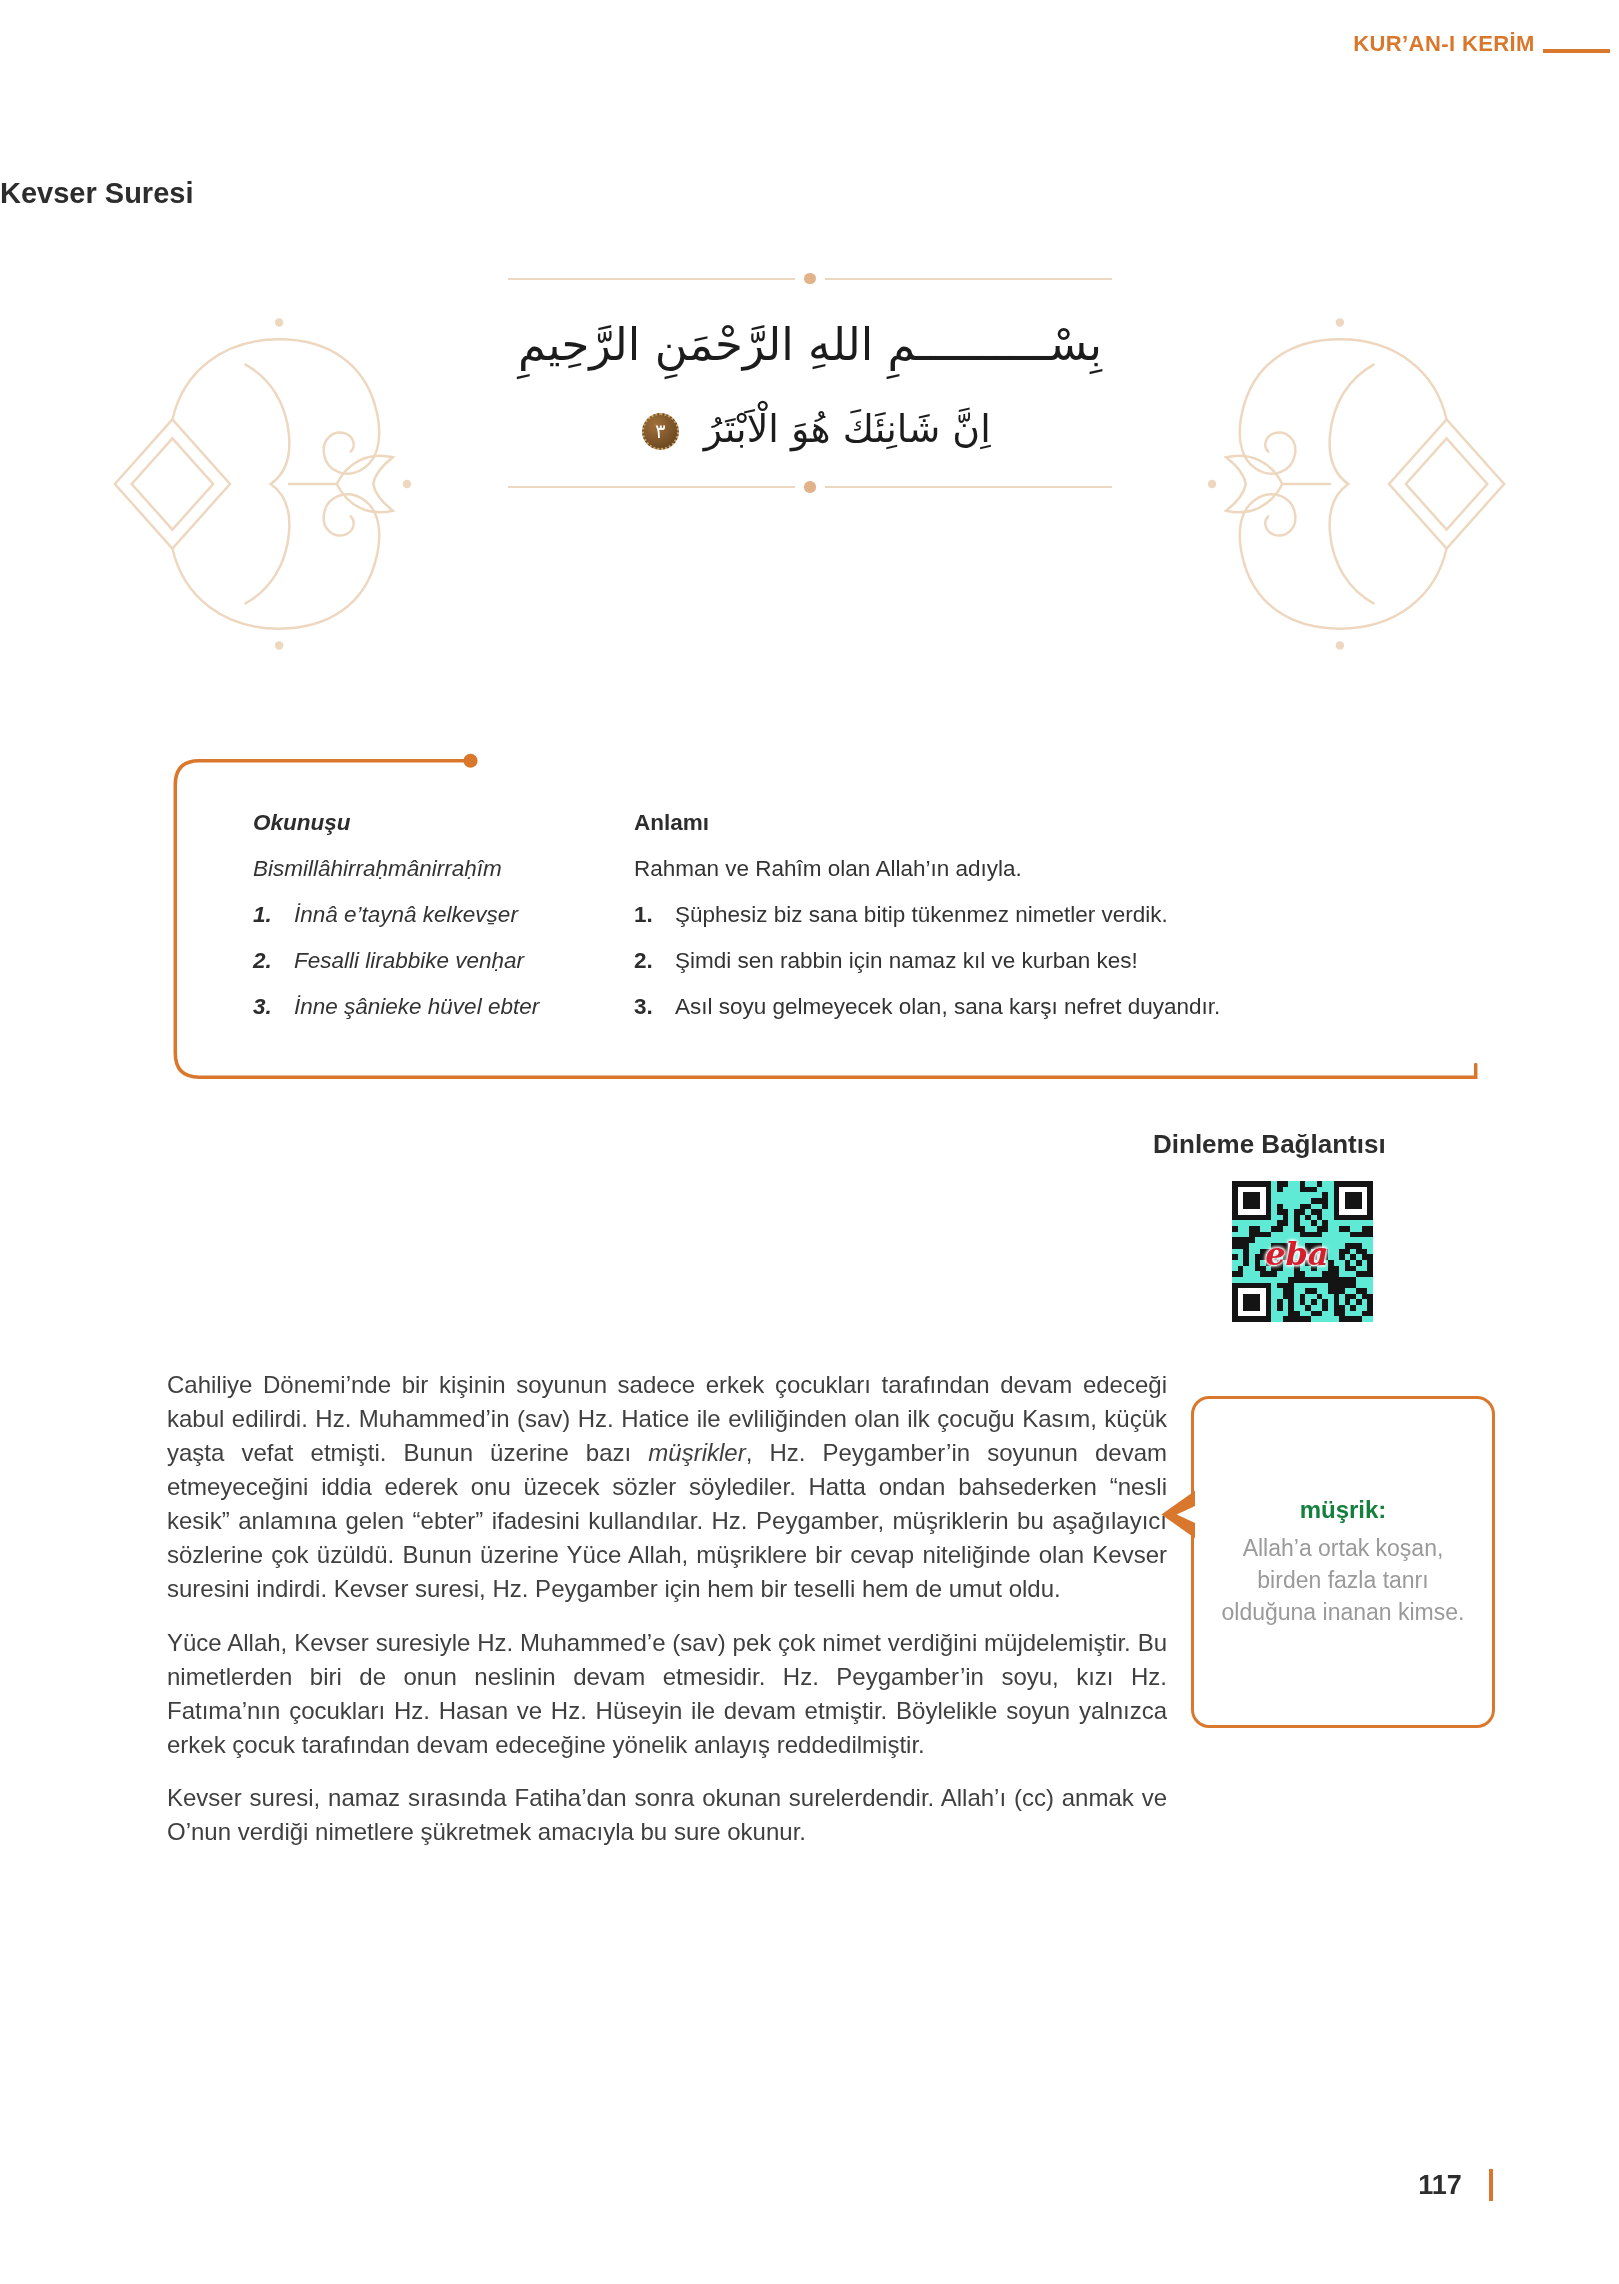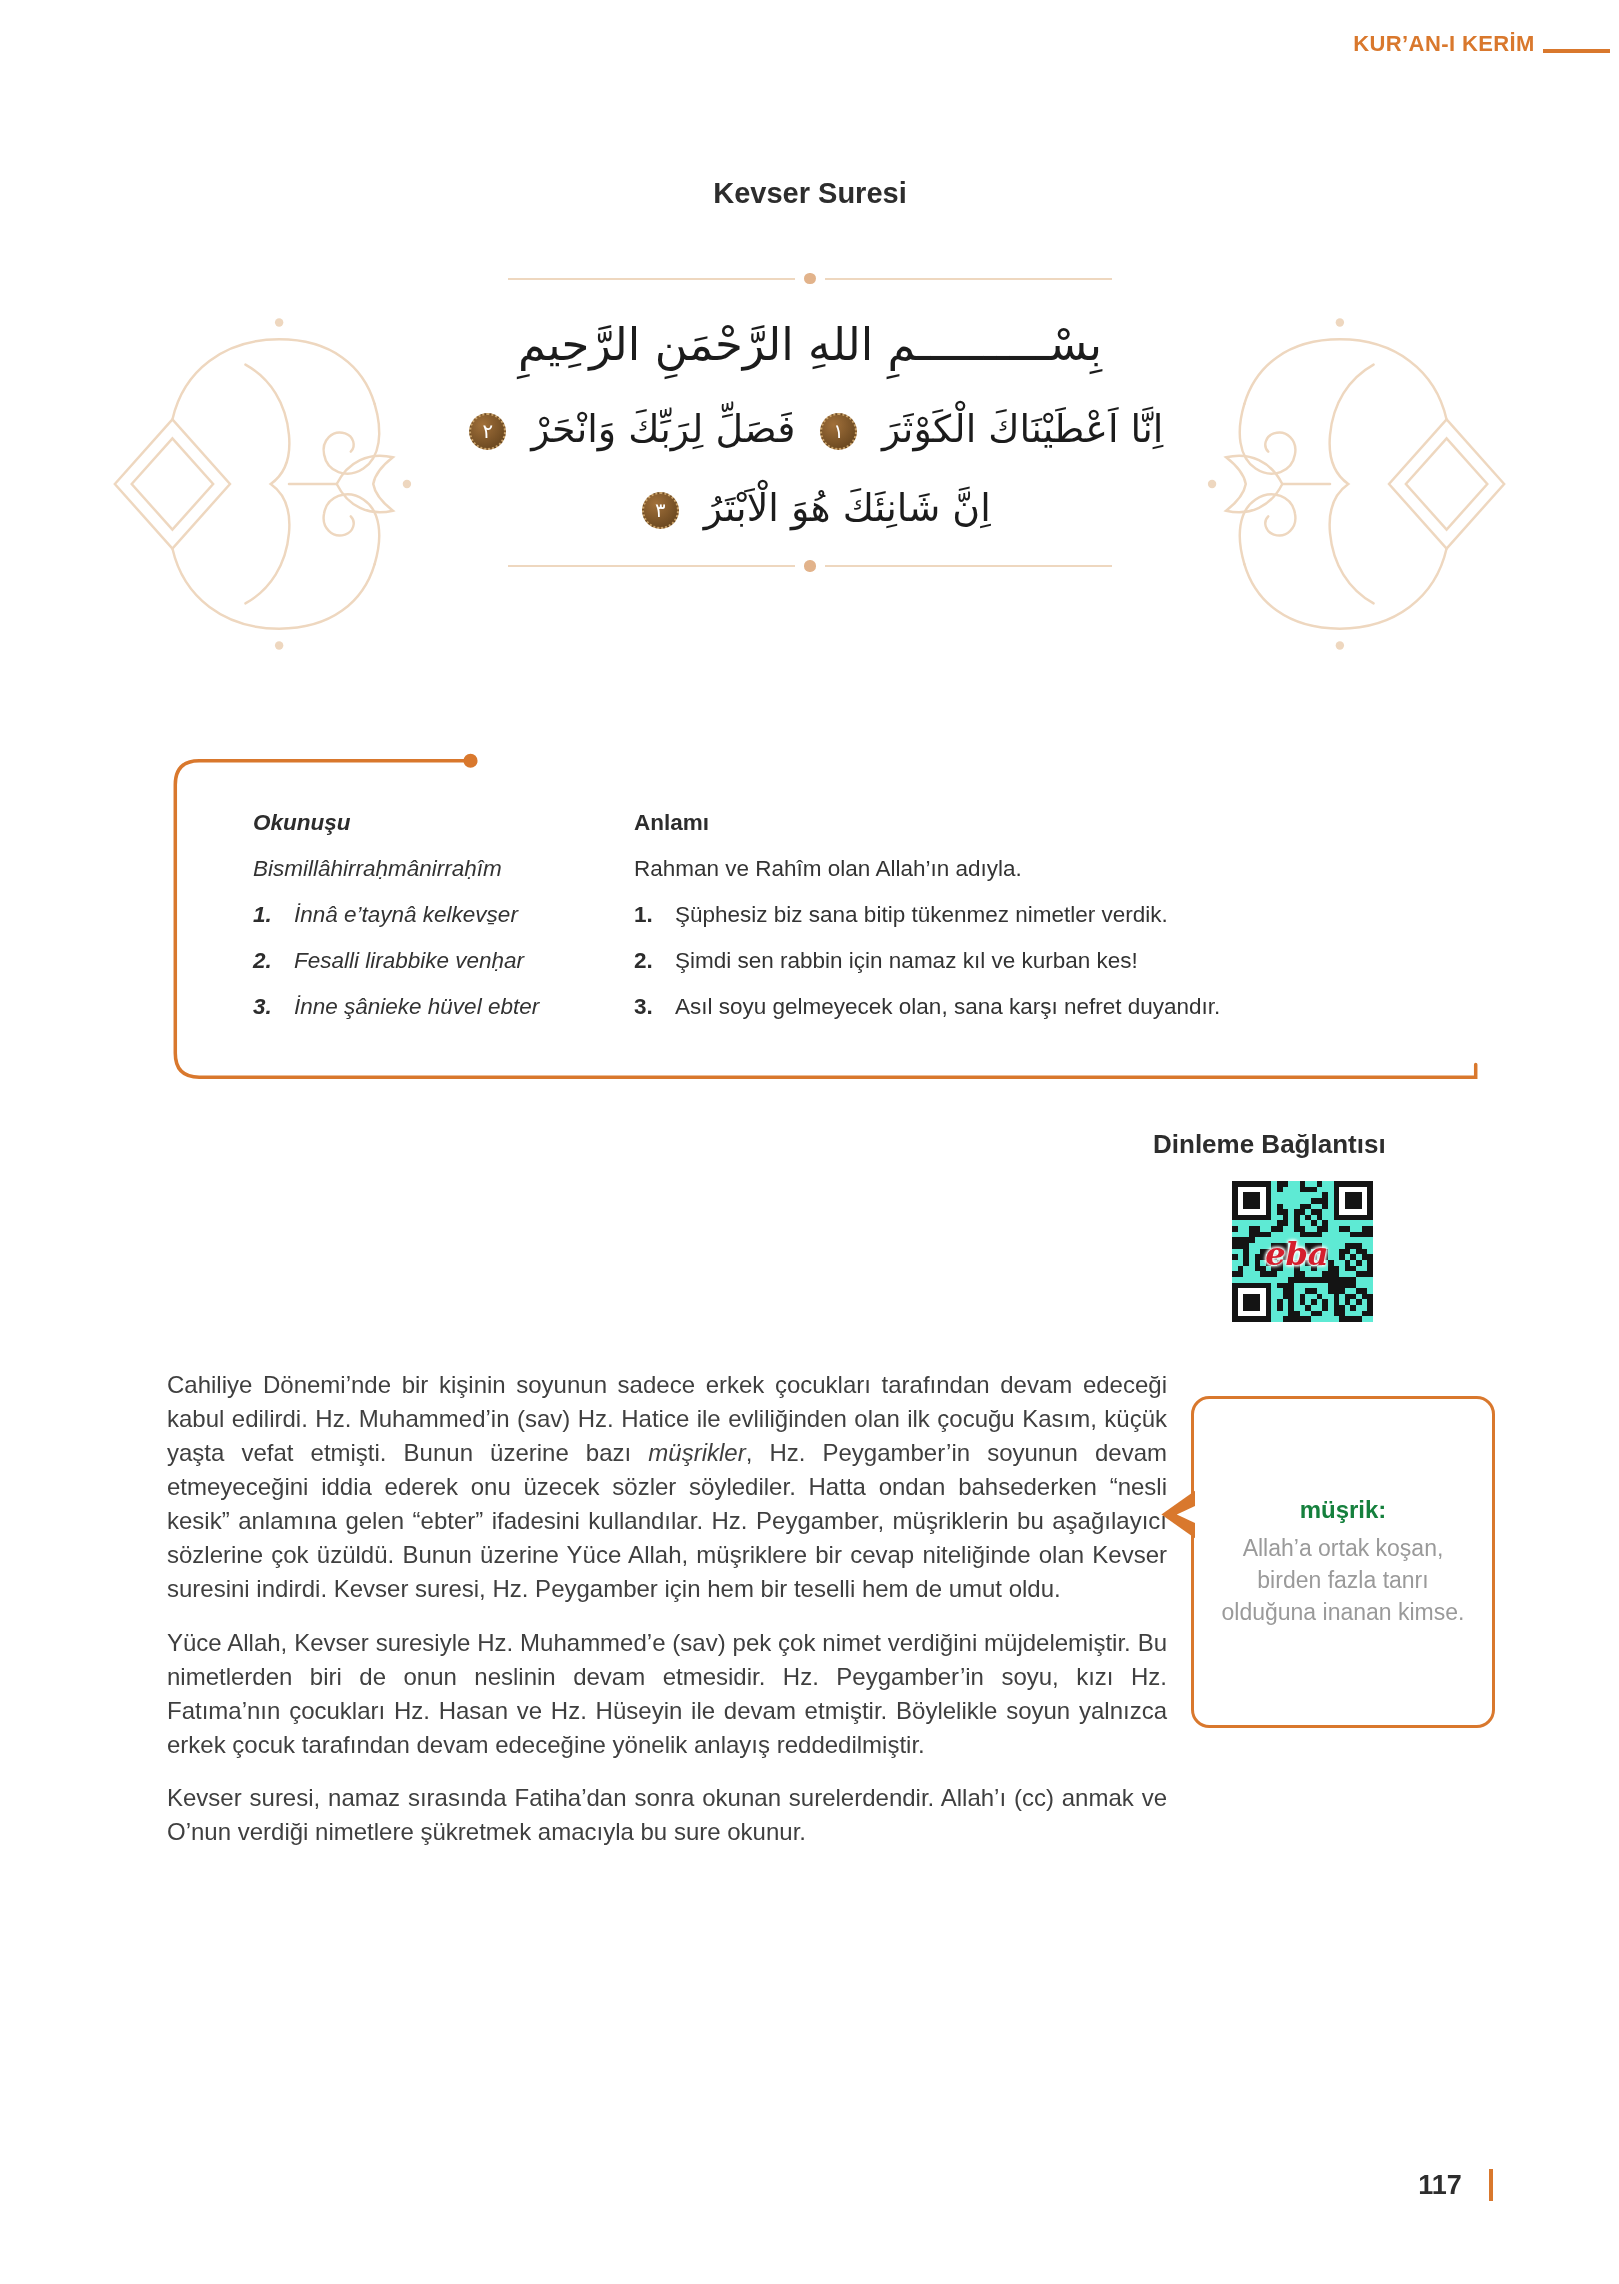--- a/index.html
+++ b/index.html
@@ -12,21 +12,21 @@
   *{box-sizing:border-box;margin:0;padding:0;}
   html,body{background:#ffffff;}
   body{font-family:"Liberation Sans","DejaVu Sans",sans-serif;color:var(--text);}
   .page{position:relative;width:1620px;height:2284px;background:#fff;overflow:hidden;}
 
   
   .top-header{position:absolute;top:31px;right:9.8px;display:flex;align-items:flex-end;gap:8.4px;}
   .top-header .label{color:var(--orange);font-weight:bold;font-size:22px;letter-spacing:0.4px;}
   .top-header .rule{width:67px;height:3.5px;background:var(--orange);margin-bottom:4.2px;}
 
-  .page-title{position:absolute;top:177px;left:0;width:100%;text-align:center;
+  .page-title{position:absolute;top:177px;left:0;width:100%;text-align:left;
               font-size:29px;font-weight:bold;color:#2d2d2d;}
 
   
   .ornament{position:absolute;top:280px;width:323px;height:408px;}
   .ornament.left{left:105px;}
   .ornament.right{left:1191px;transform:scaleX(-1);}
 
   
   .arabic-block{position:absolute;left:448px;top:273px;width:724px;text-align:center;color:#1c1c1c;}
   .divider{display:flex;align-items:center;margin:0 60px;}
@@ -114,26 +114,20 @@
     <use href="#orn-g"></use>
   </svg>
 
   <div class="arabic-block">
     <div class="divider">
       <span class="seg"></span>
       <span class="dot"></span>
       <span class="seg"></span>
     </div>
     <div class="arabic bismillah">بِسْــــــــــمِ اللهِ الرَّحْمَنِ الرَّحِيمِ</div>
-    <div class="arabic verse-line">
-      <span>اِنَّا اَعْطَيْنَاكَ الْكَوْثَرَ</span>
-      <span class="vnum">١</span>
-      <span>فَصَلِّ لِرَبِّكَ وَانْحَرْ</span>
-      <span class="vnum">٢</span>
-    </div>
     <div class="arabic verse-line">
       <span>اِنَّ شَانِئَكَ هُوَ الْاَبْتَرُ</span>
       <span class="vnum">٣</span>
     </div>
     <div class="divider" style="margin-top:12.7px;">
       <span class="seg"></span>
       <span class="dot"></span>
       <span class="seg"></span>
     </div>
   </div>

